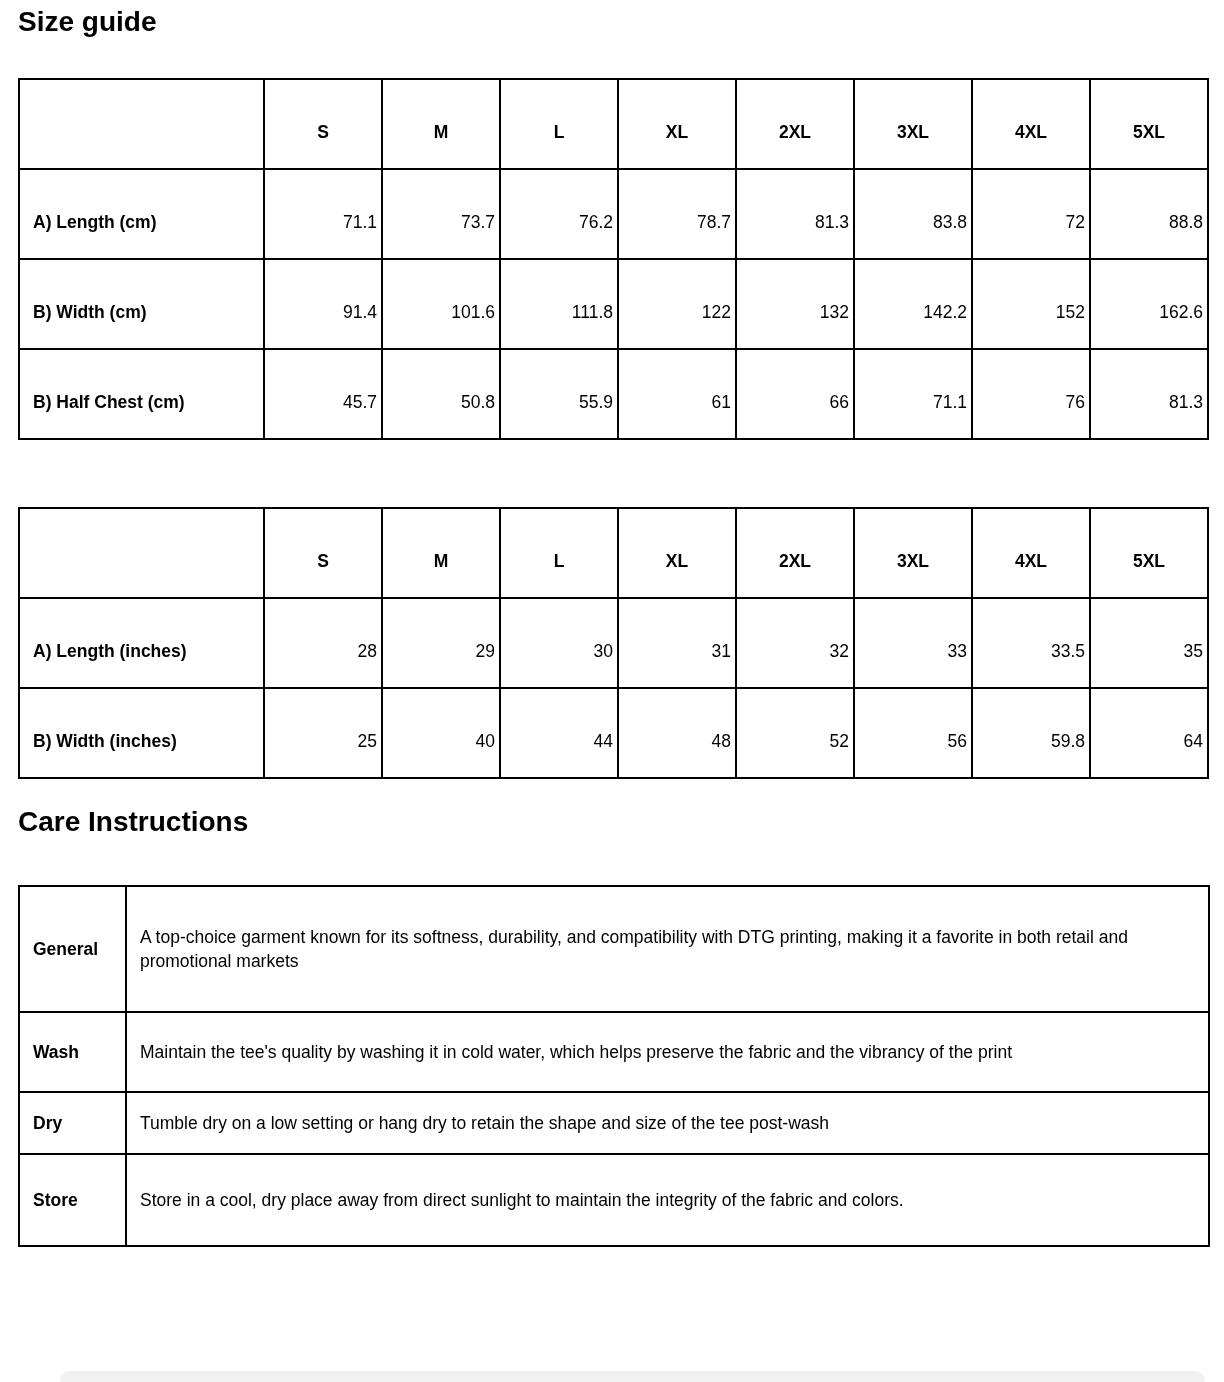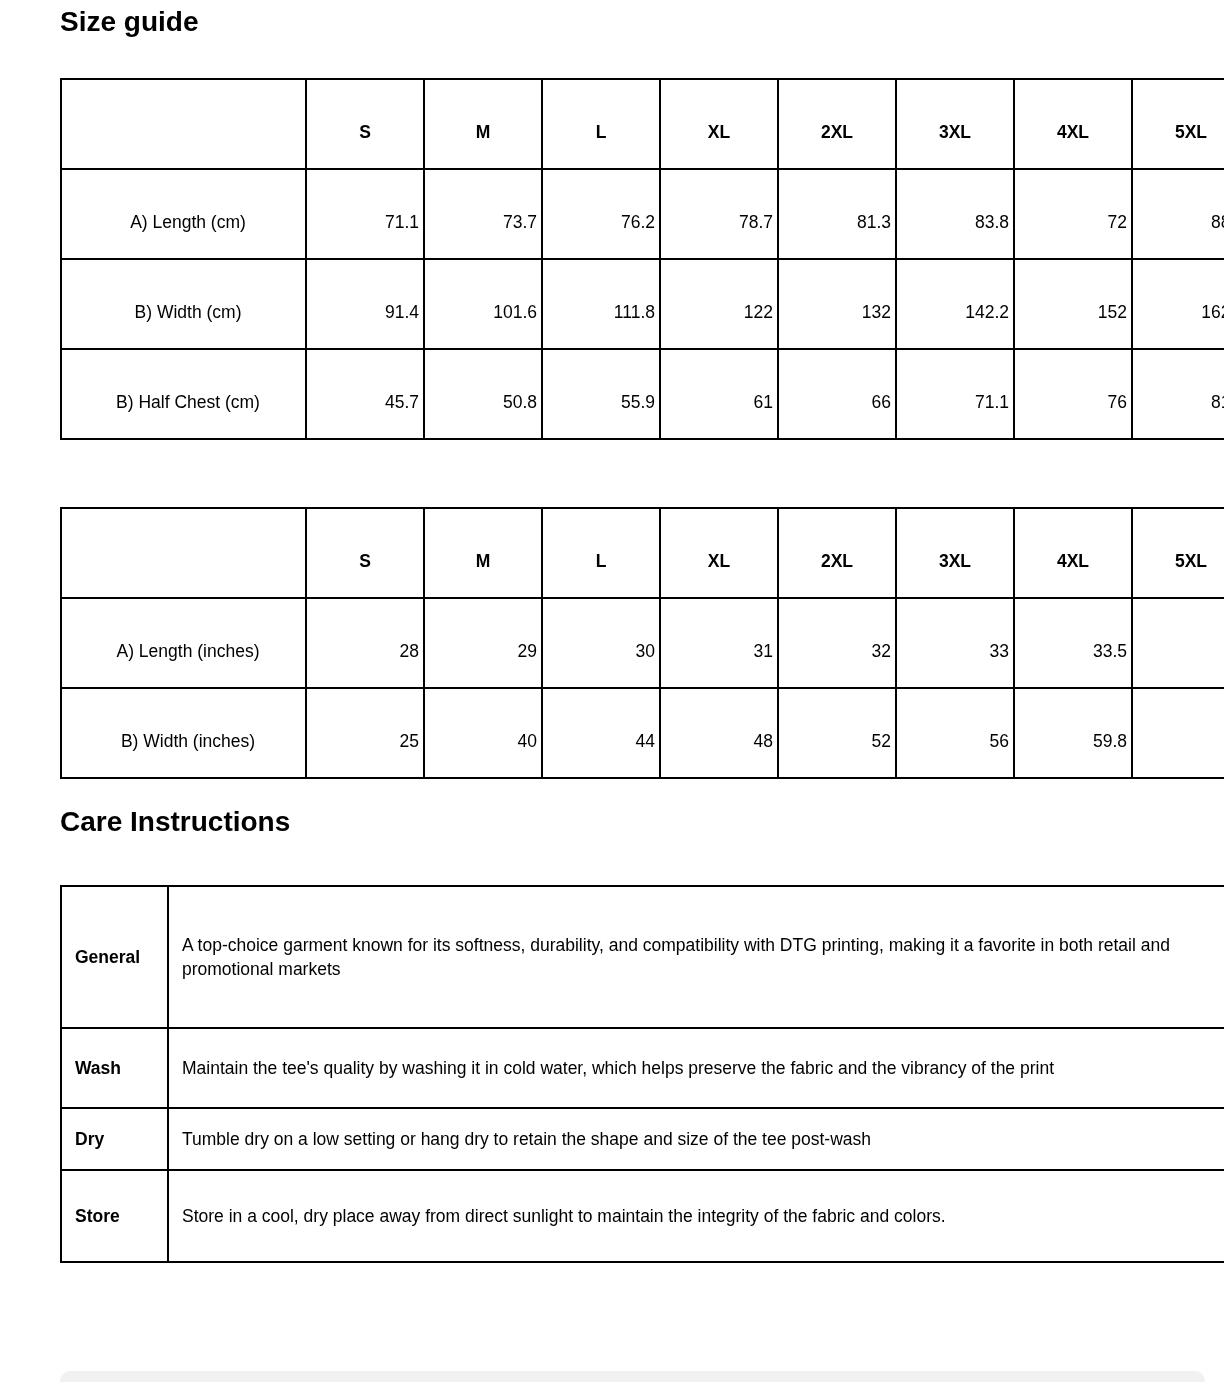--- a/index.html
+++ b/index.html
@@ -6,21 +6,21 @@
   html, body { margin: 0; padding: 0; }
   body {
     width: 1224px;
     height: 1382px;
     background: #ffffff;
     color: #000000;
     font-family: "Liberation Sans", sans-serif;
     position: relative;
     overflow: hidden;
   }
-  .page { padding-left: 18px; padding-right: 23px; margin-left: 42px; }
+  .page { padding-left: 18px; padding-right: 23px; }
 
   h1.section-title {
     margin: 0;
     font-size: 28px;
     font-weight: bold;
     line-height: 1.2;
     letter-spacing: 0;
   }
   #size-guide-title { padding-top: 5px; }
   #care-title { margin-top: 26px; }
@@ -36,23 +36,23 @@
   .size-table { margin-top: 39px; }
   #size-table-inches { margin-top: 67px; }
   .size-table th, .size-table td {
     border: 2px solid #000;
     font-size: 17.5px;
     height: 90px;
     vertical-align: middle;
     padding: 18px 4px 0 4px;
   }
   .size-table th.row-label {
-    text-align: center;
+    text-align: left;
     padding-left: 13px;
-    font-weight: normal;
+    font-weight: bold;
   }
   .size-table th.col-head { font-weight: bold; text-align: center; }
   .size-table td.value-cell { text-align: right; font-weight: normal; }
 
   
   .care-table { margin-top: 47px; }
   .care-table th, .care-table td {
     border: 2px solid #000;
     font-size: 17.5px;
     vertical-align: middle;
@@ -61,21 +61,21 @@
     text-align: left;
     font-weight: bold;
     padding: 0 4px 0 13px;
   }
   .care-table td { padding: 6px 20px 6px 13px; font-weight: normal; }
   .care-table td p {
     margin: 0;
     max-width: 1010px;
     line-height: 1.38;
   }
-  .care-row-0 { height: 142px; }
+  .care-row-0 { height: 126px; }
   .care-row-1 { height: 80px; }
   .care-row-2 { height: 62px; }
   .care-row-3 { height: 92px; }
 
   
   .bottom-cutoff-bar {
     position: absolute;
     left: 60px;
     top: 1371px;
     width: 1145px;

